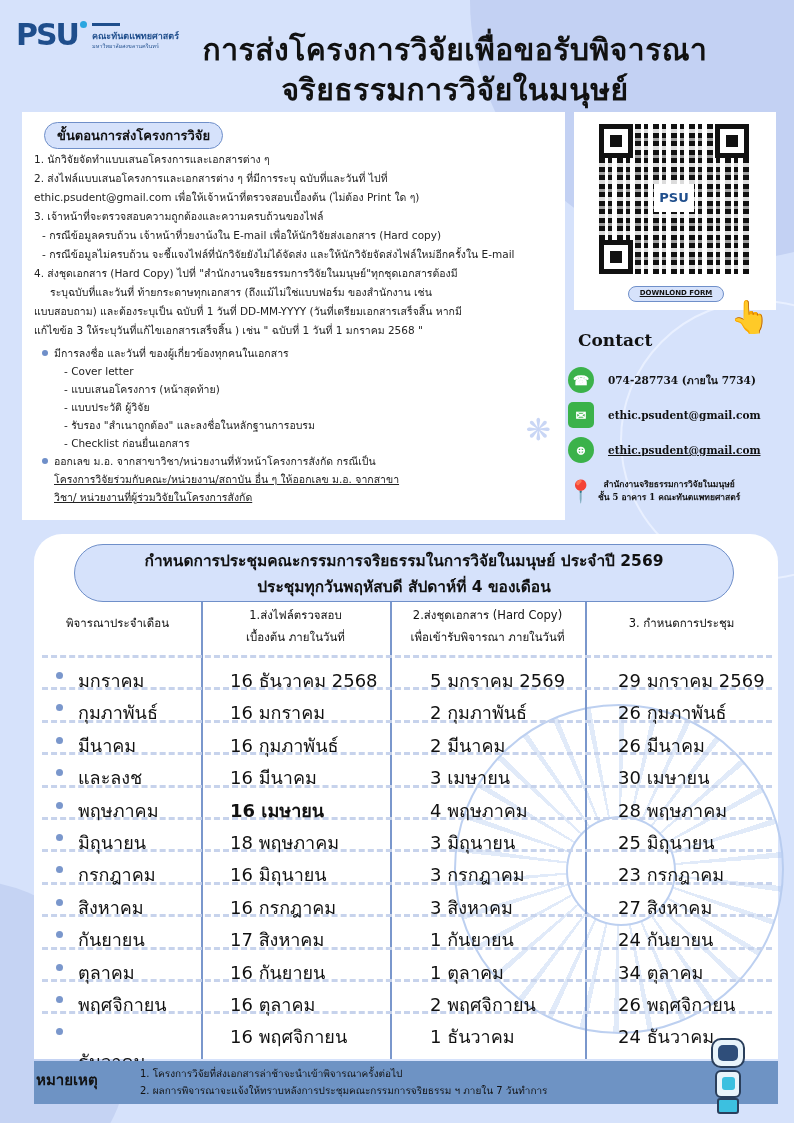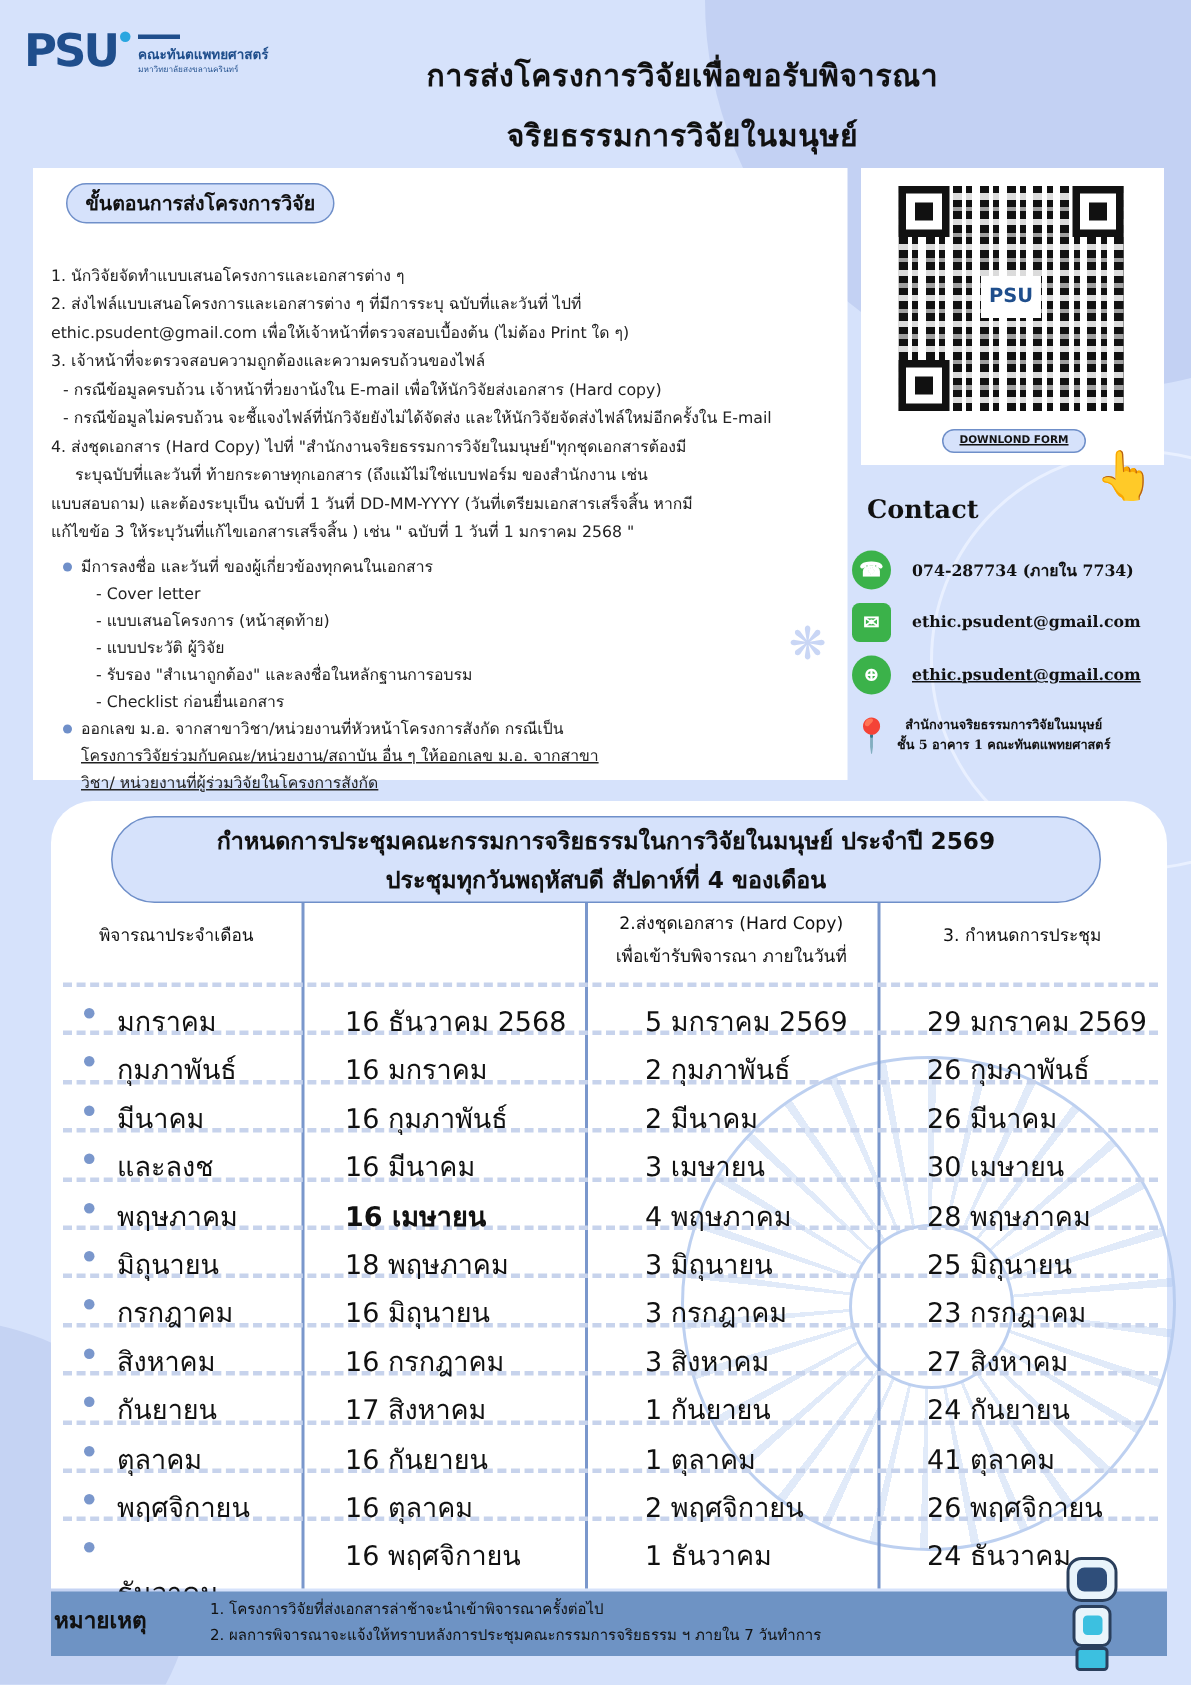--- a/index.html
+++ b/index.html
@@ -15,25 +15,25 @@
   .bg2 { left: 620px; top: 300px; width: 280px; height: 280px; border: 2px solid #e9f0ff; }
   .bg3 { left: -200px; top: 880px; width: 330px; height: 330px; background: #c5d3f3; }
 
   .header { position: absolute; left: 0; top: 0; width: 794px; height: 110px; }
   .logo { position: absolute; left: 16px; top: 18px; width: 170px; height: 36px; }
   .logo-psu { position: absolute; left: 0; top: 0; font-family: "DejaVu Sans", sans-serif; font-weight: bold; font-size: 30px; color: #1f4e8c; letter-spacing: -2px; line-height: 34px; }
   .logo-dot { position: absolute; left: 64px; top: 3px; width: 7px; height: 7px; border-radius: 50%; background: #2aa6e0; }
   .logo-bar { position: absolute; left: 76px; top: 5px; width: 28px; height: 3px; background: #1f4e8c; }
   .logo-fac { position: absolute; left: 76px; top: 11px; font-size: 9px; font-weight: bold; color: #1f4e8c; white-space: nowrap; }
   .logo-uni { position: absolute; left: 76px; top: 24px; font-size: 5.5px; color: #1f4e8c; white-space: nowrap; }
-  .title { position: absolute; left: 175px; top: 30px; width: 560px; text-align: center; font-family: "DejaVu Serif", serif; font-weight: bold; font-size: 20px; line-height: 40px; color: #111; letter-spacing: 0.5px; }
+  .title { position: absolute; left: 175px; top: 30px; width: 560px; text-align: center; font-family: "DejaVu Serif", serif; font-weight: bold; font-size: 30px; line-height: 40px; color: #111; letter-spacing: 0.5px; }
 
   .steps-card { position: absolute; left: 22px; top: 112px; width: 543px; height: 408px; background: #fff; }
   .steps-pill { position: absolute; left: 22px; top: 10px; padding: 2px 12px; border: 1.5px solid #6f8fc9; border-radius: 14px; background: #d6e2fb; font-size: 13px; font-weight: bold; color: #111; }
-  .steps-body { position: absolute; left: 12px; top: 38px; width: 525px; font-size: 10.5px; line-height: 19px; color: #222; margin-top: 25px; }
+  .steps-body { position: absolute; left: 12px; top: 38px; width: 525px; font-size: 10.5px; line-height: 19px; color: #222; }
   .steps-body .ind { padding-left: 8px; }
   .steps-body .ind2 { padding-left: 16px; }
   .bullet-line { position: relative; padding-left: 20px; line-height: 18px; }
   .bullet-line .dot { position: absolute; left: 8px; top: 6px; width: 6px; height: 6px; border-radius: 50%; background: #6f8fc9; }
   .sub-item { padding-left: 30px; line-height: 18px; }
   .bullet-cont { padding-left: 20px; line-height: 18px; text-decoration: underline; }
   .deco-icon { position: absolute; right: 14px; top: 300px; font-size: 30px; color: #c9d6f5; }
 
   .qr-card { position: absolute; left: 574px; top: 112px; width: 202px; height: 198px; background: #fff; }
   .qr { position: absolute; left: 25px; top: 12px; width: 150px; height: 150px; background:
@@ -172,20 +172,22 @@
     </div>
   <div class="sched-pill">
     <div>กำหนดการประชุมคณะกรรมการจริยธรรมในการวิจัยในมนุษย์ ประจำปี 2569</div>
     <div>ประชุมทุกวันพฤหัสบดี สัปดาห์ที่ 4 ของเดือน</div>
   </div>
   <div class="col-line" style="left:167px"></div>
   <div class="col-line" style="left:356px"></div>
   <div class="col-line" style="left:551px"></div>
 
   <div class="th" style="left:0;width:167px;top:78px">พิจารณาประจำเดือน</div>
+  <div class="th" style="left:167px;width:189px;white-space:pre-line">1.ส่งไฟล์ตรวจสอบ
+เบื้องต้น ภายในวันที่</div>
   <div class="th" style="left:356px;width:195px;white-space:pre-line">2.ส่งชุดเอกสาร (Hard Copy)
 เพื่อเข้ารับพิจารณา ภายในวันที่</div>
   <div class="th" style="left:551px;width:193px;top:78px">3. กำหนดการประชุม</div>
 
   <div id="rows">
       <div class="row-sep" style="top: 121px;"></div>
       <div class="row-sep" style="top: 153.4px;"></div>
       <div class="row-sep" style="top: 185.8px;"></div>
       <div class="row-sep" style="top: 218.2px;"></div>
       <div class="row-sep" style="top: 250.6px;"></div>
@@ -238,21 +240,21 @@
       <div class="cell" style="left: 584px; top: 358.8px;">27  สิงหาคม</div>
       <div class="row-dot" style="left: 22px; top: 397.2px;"></div>
       <div class="cell" style="left: 44px; top: 391.2px;">กันยายน</div>
       <div class="cell" style="left: 196px; top: 391.2px;">17  สิงหาคม</div>
       <div class="cell" style="left: 396px; top: 391.2px;">1  กันยายน</div>
       <div class="cell" style="left: 584px; top: 391.2px;">24  กันยายน</div>
       <div class="row-dot" style="left: 22px; top: 429.6px;"></div>
       <div class="cell" style="left: 44px; top: 423.6px;">ตุลาคม</div>
       <div class="cell" style="left: 196px; top: 423.6px;">16  กันยายน</div>
       <div class="cell" style="left: 396px; top: 423.6px;">1   ตุลาคม</div>
-      <div class="cell" style="left: 584px; top: 423.6px;">41  ตุลาคม</div>
+      <div class="cell" style="left: 584px; top: 423.6px;">34  ตุลาคม</div>
       <div class="row-dot" style="left: 22px; top: 462px;"></div>
       <div class="cell" style="left: 44px; top: 456px;">พฤศจิกายน</div>
       <div class="cell" style="left: 196px; top: 456px;">16  ตุลาคม</div>
       <div class="cell" style="left: 396px; top: 456px;">2   พฤศจิกายน</div>
       <div class="cell" style="left: 584px; top: 456px;">26  พฤศจิกายน</div>
       <div class="row-dot" style="left: 22px; top: 494.4px;"></div>
       <div class="cell" style="left: 44px; top: 513px;">ธันวาคม</div>
       <div class="cell" style="left: 196px; top: 488.4px;">16  พฤศจิกายน</div>
       <div class="cell" style="left: 396px; top: 488.4px;">1  ธันวาคม</div>
       <div class="cell" style="left: 584px; top: 488.4px;">24   ธันวาคม</div>

